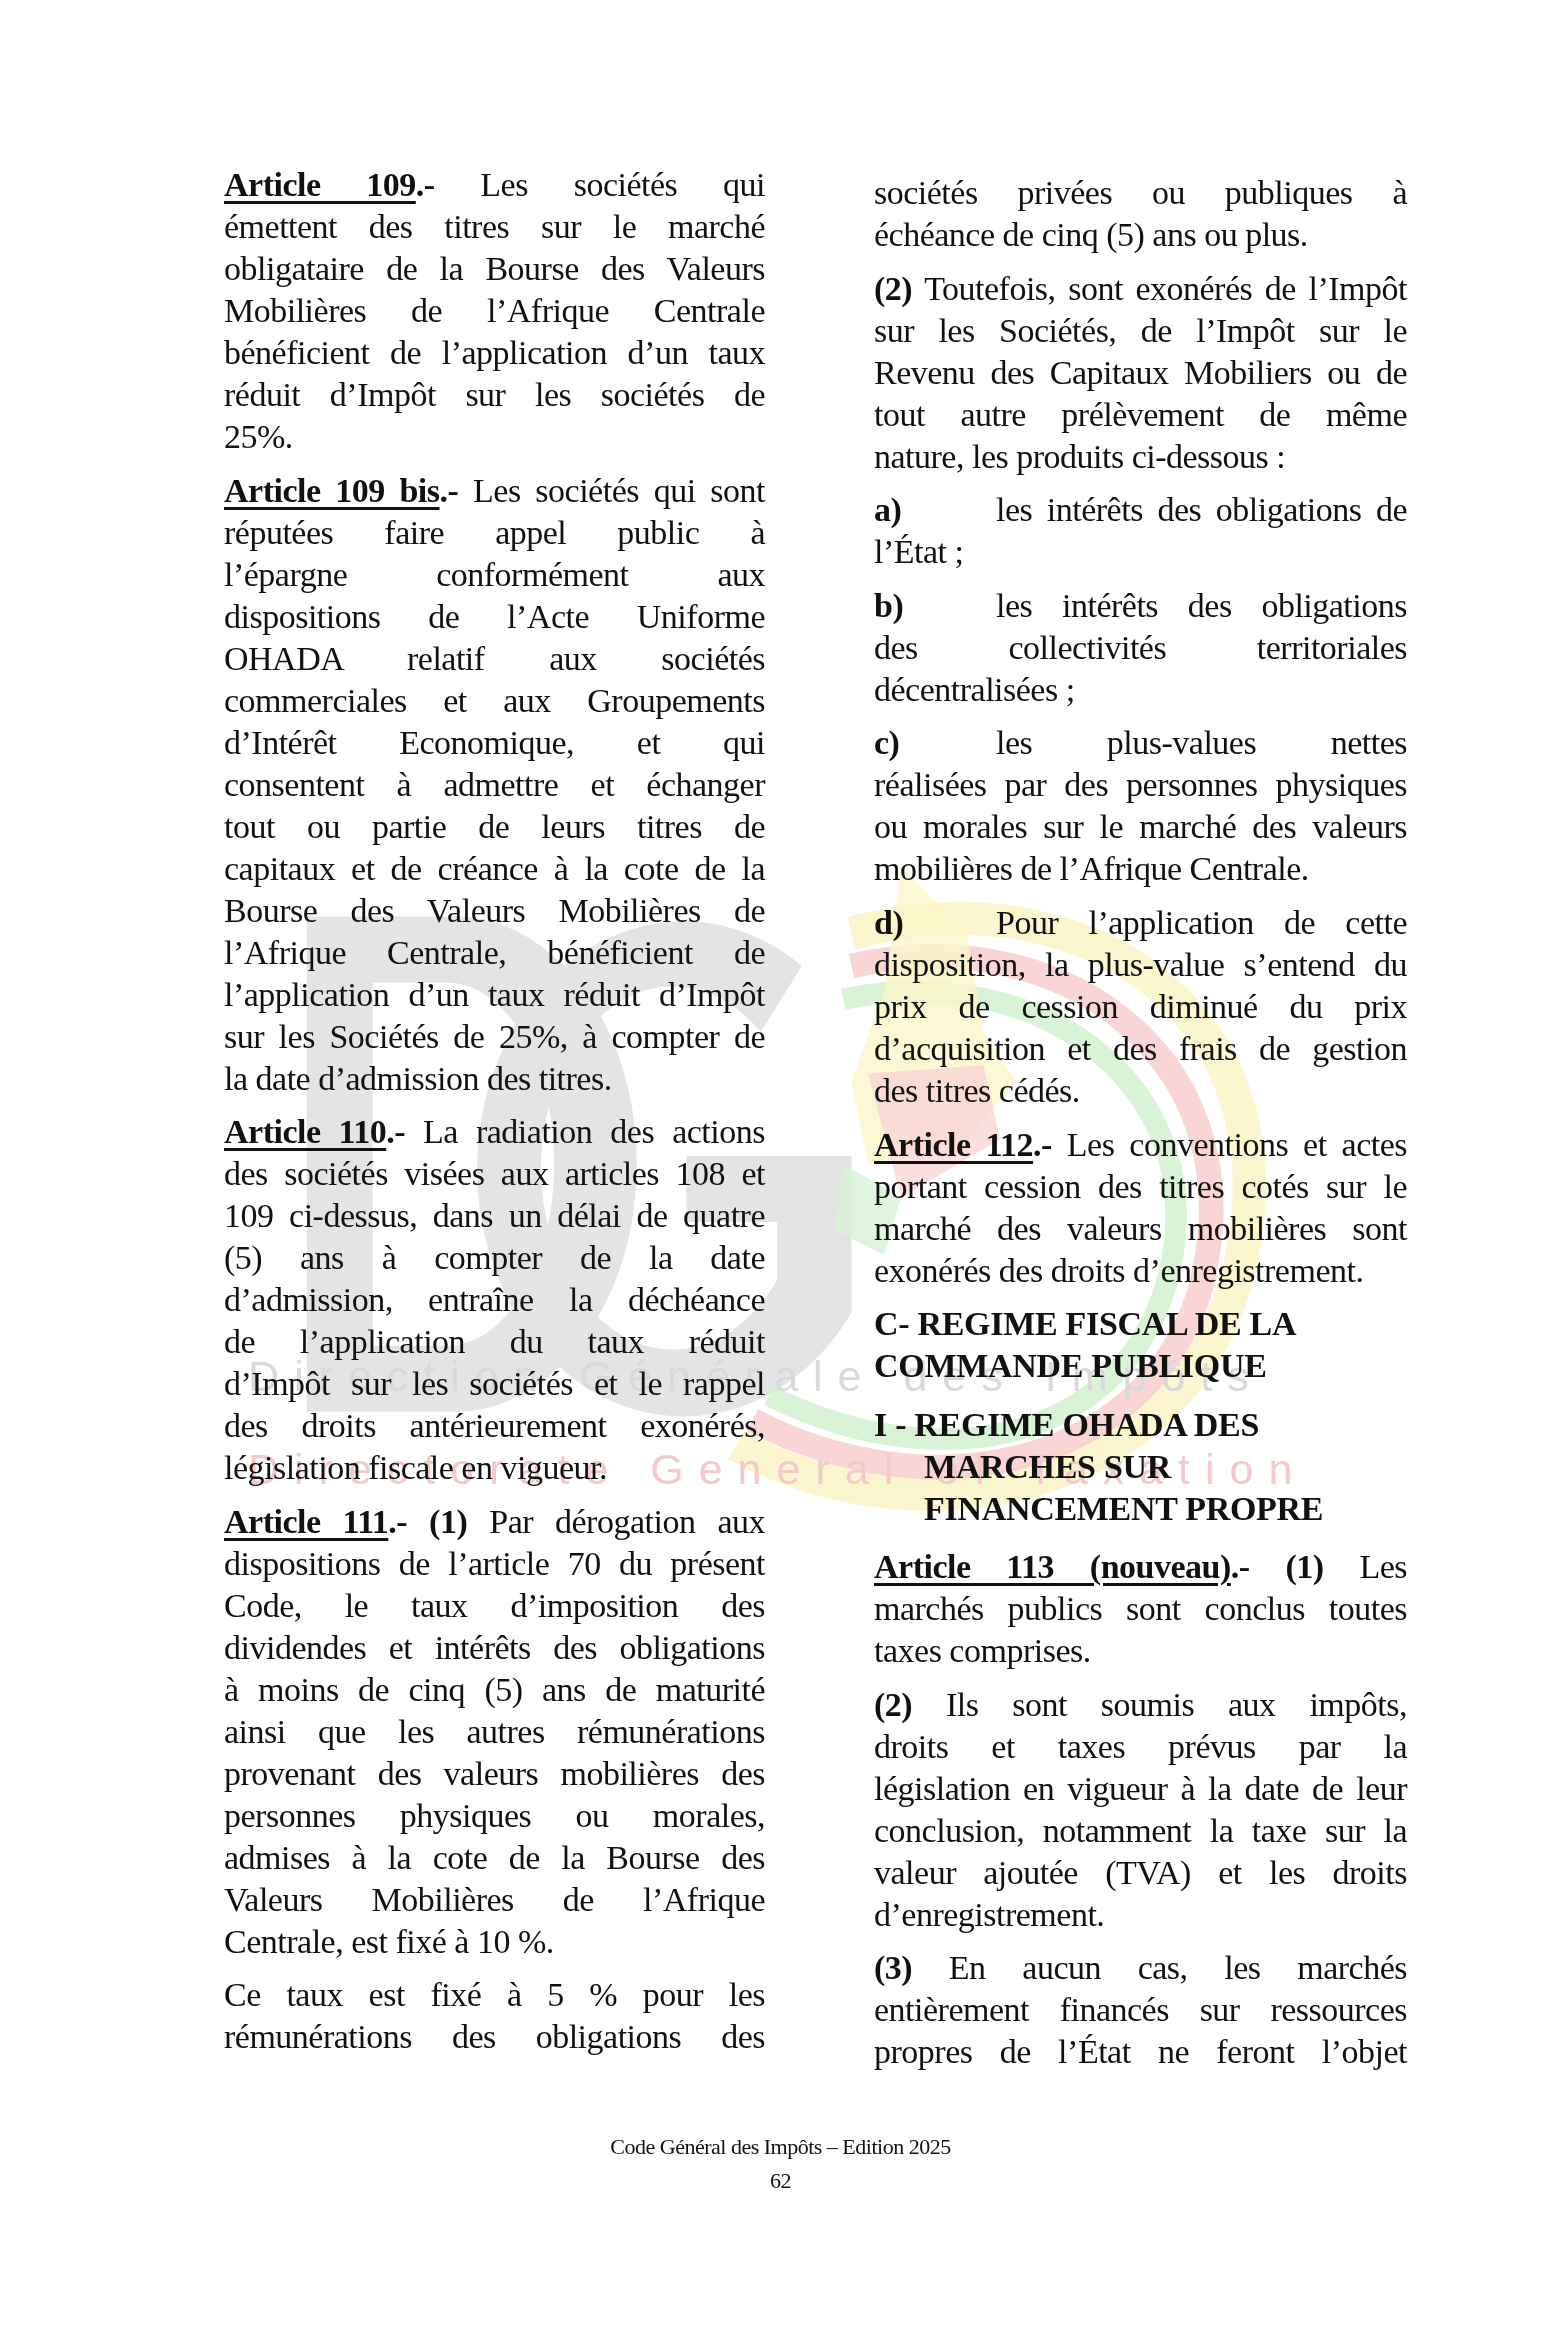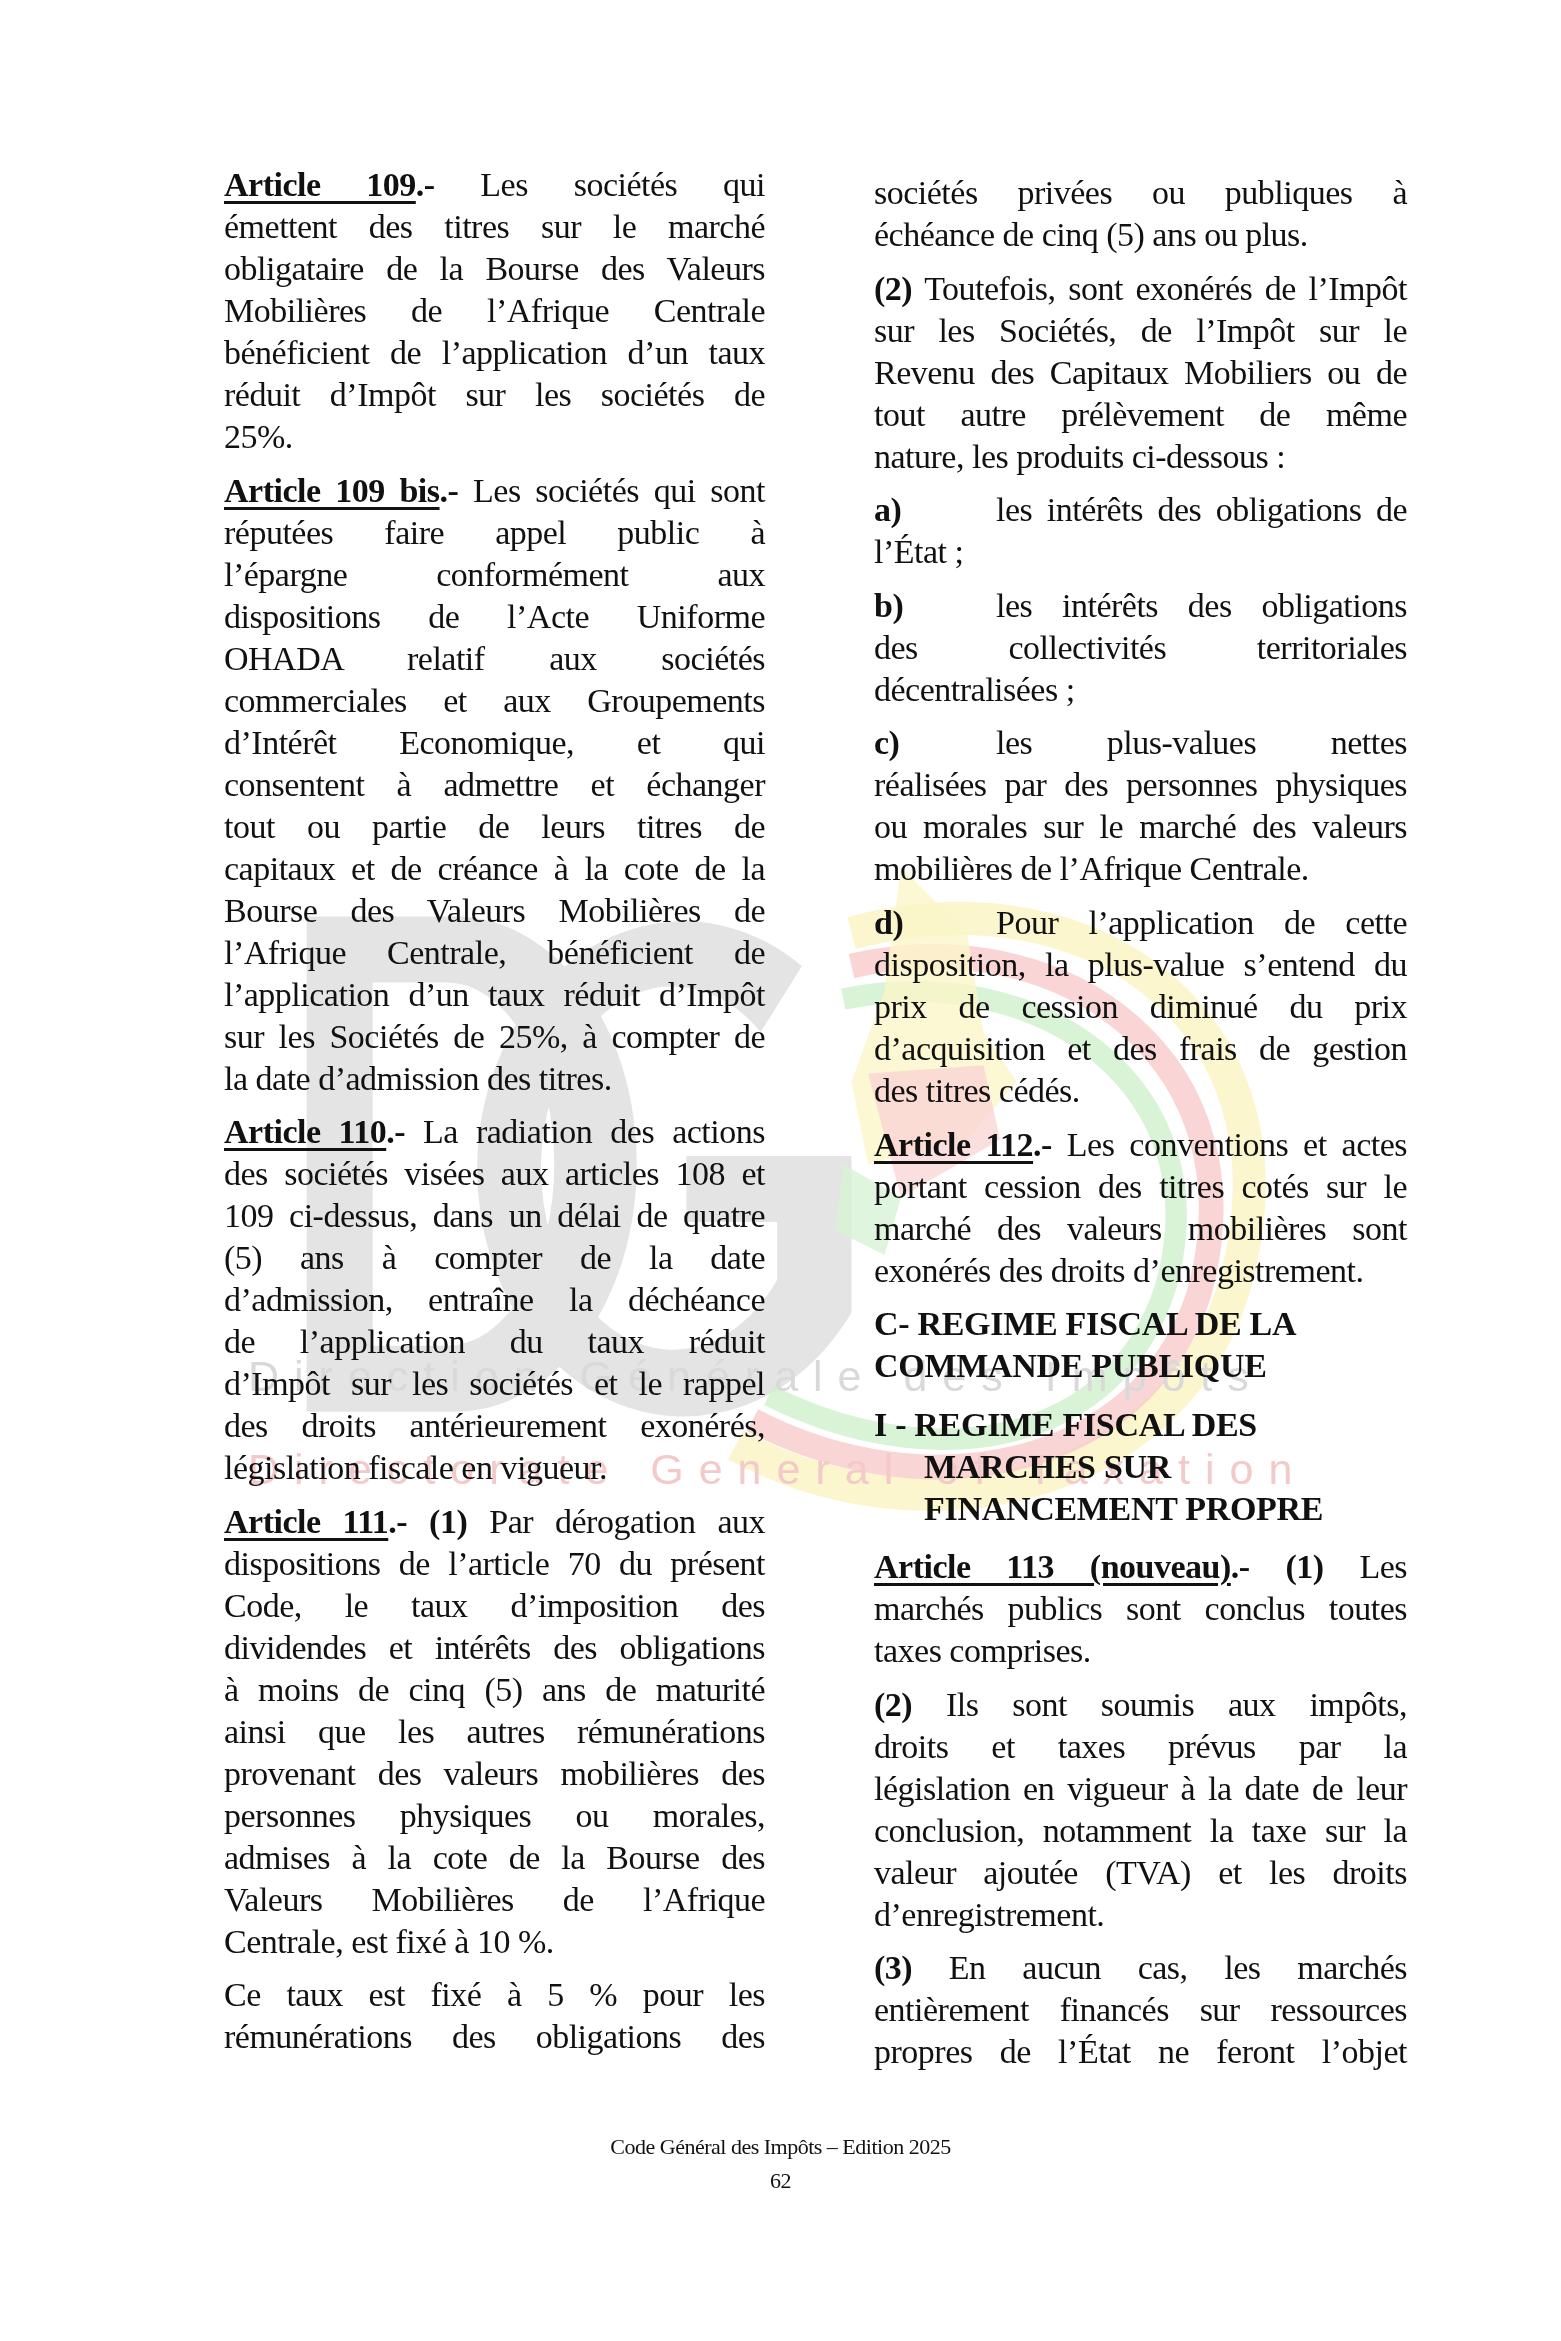--- a/index.html
+++ b/index.html
@@ -138,21 +138,21 @@
         <span class="line"><span class="b u">Article 112</span><span class="b">.-</span><span> Les conventions et actes</span></span>
         <span class="line"><span>portant cession des titres cotés sur le</span></span>
         <span class="line"><span>marché des valeurs mobilières sont</span></span>
         <span class="line last"><span>exonérés des droits d’enregistrement.</span></span>
       </div>
       <div class="para heading" style="margin-bottom: 16.5px;">
         <span class="line last"><span>C- REGIME FISCAL DE LA</span></span>
         <span class="line last"><span>COMMANDE PUBLIQUE</span></span>
       </div>
       <div class="para heading" style="margin-bottom: 16.5px;">
-        <span class="line last"><span>I - REGIME FISCAL DES</span></span>
+        <span class="line last"><span>I - REGIME OHADA DES</span></span>
         <span class="line last indent"><span>MARCHES SUR</span></span>
         <span class="line last indent"><span>FINANCEMENT PROPRE</span></span>
       </div>
       <div class="para">
         <span class="line"><span class="b u">Article 113 (nouveau)</span><span class="b">.- (1)</span><span> Les</span></span>
         <span class="line"><span>marchés publics sont conclus toutes</span></span>
         <span class="line last"><span>taxes comprises.</span></span>
       </div>
       <div class="para">
         <span class="line"><span class="b">(2)</span><span> Ils sont soumis aux impôts,</span></span>

